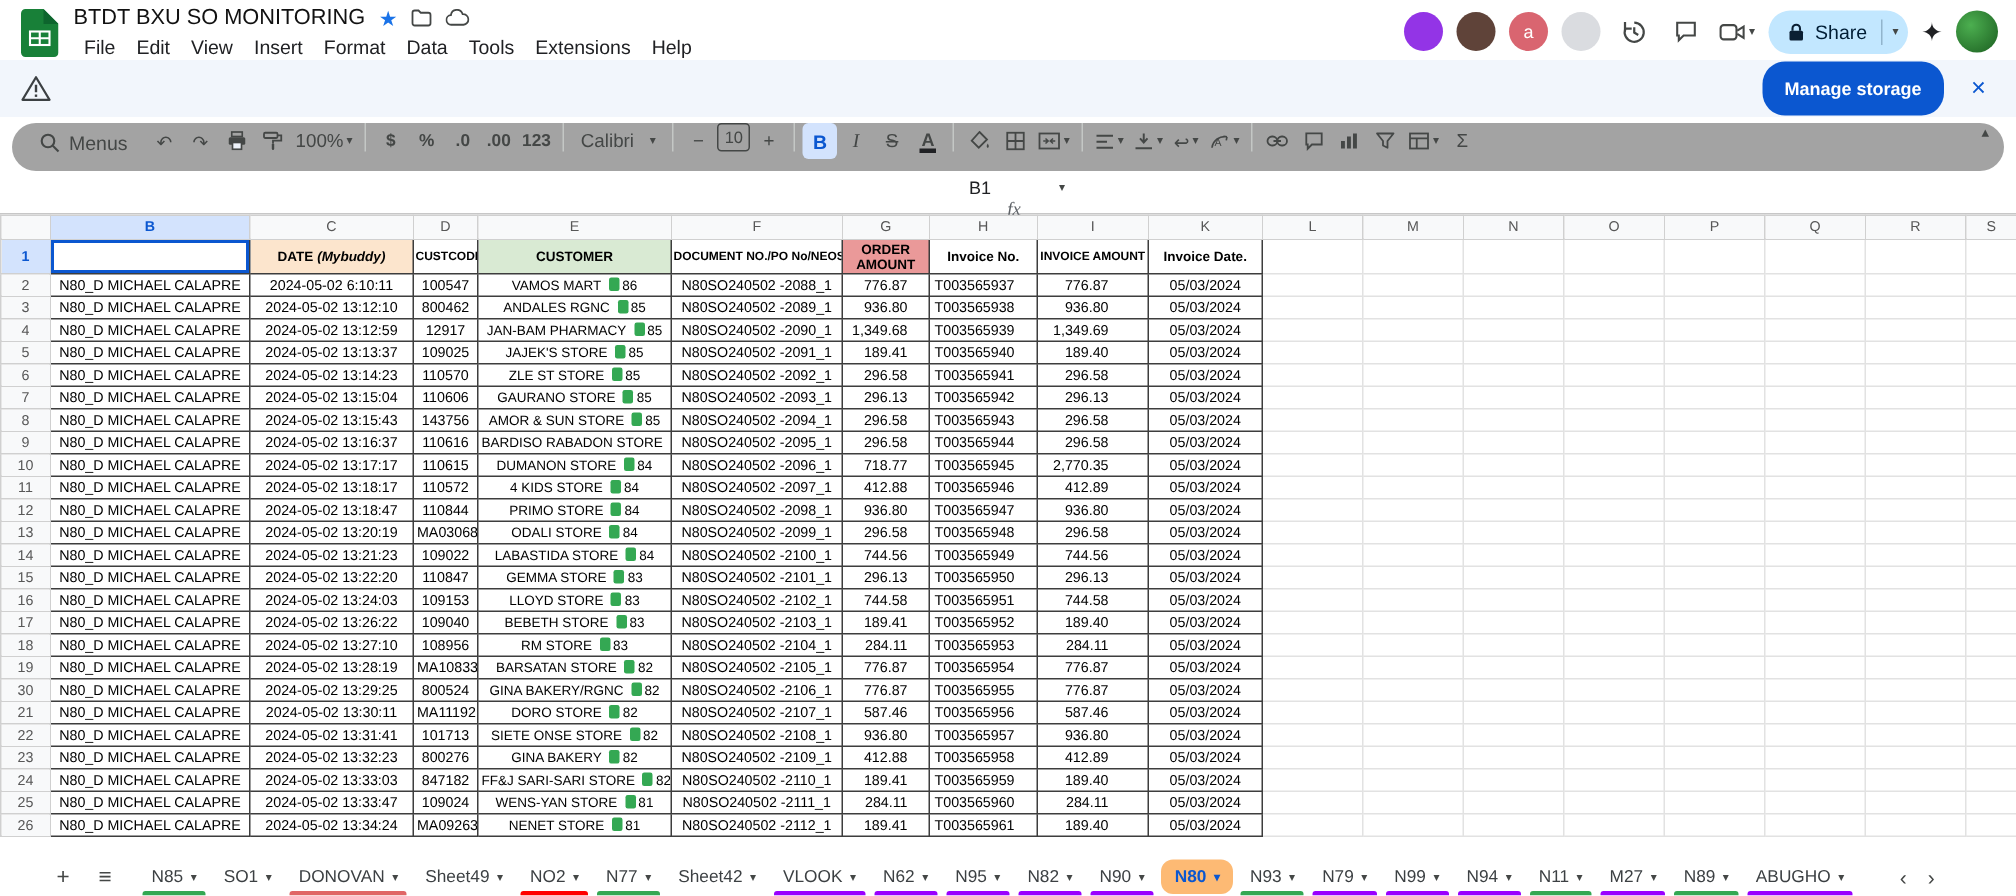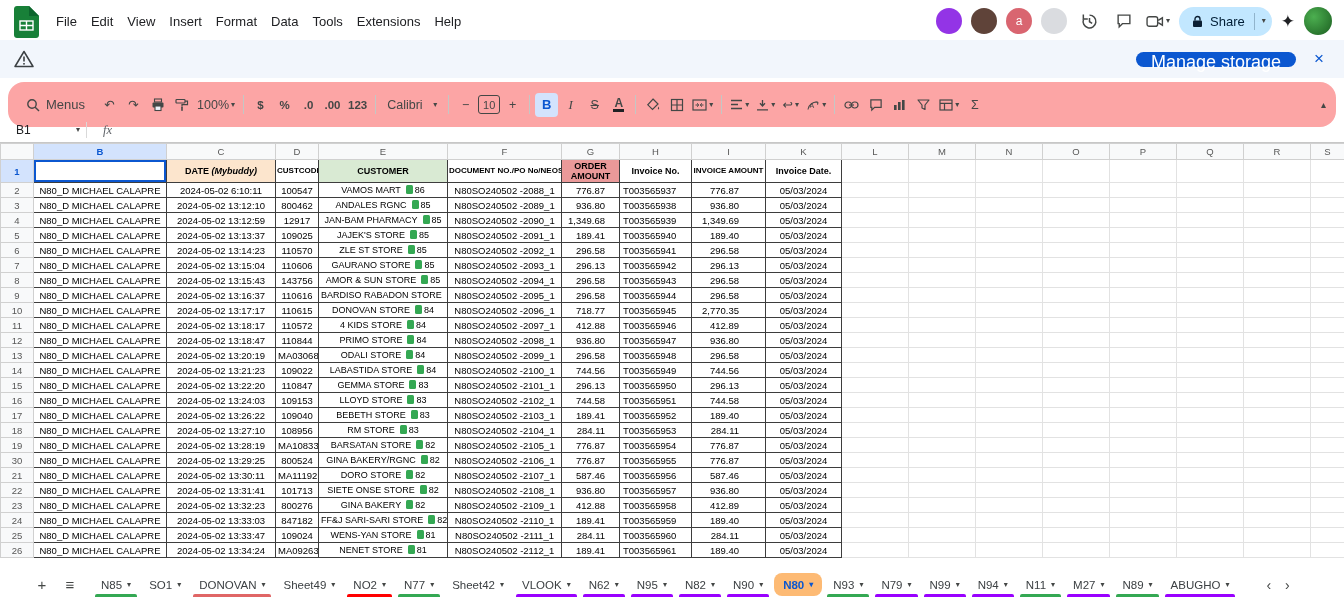--- a/index.html
+++ b/index.html
@@ -29,45 +29,45 @@
     border-radius:15px; padding:0 6px 0 13px; gap:7px; color:#001d35; font-size:13px; font-weight:500; }
   .share-sep { width:1px; height:17px; background:rgba(0,29,53,.25); margin-left:2px; }
   .caret { font-size:8px; color:#444746; line-height:1; }
   .gemini { font-size:17px; color:#202124; }
 
   
   .banner { height:38px; background:#f2f6fc; display:flex; align-items:center; padding:0 14px; gap:12px; }
   .banner-text { font-size:12.5px; color:#1f1f1f; white-space:nowrap; overflow:hidden; }
   .banner-title { font-weight:bold; margin-right:6px; }
   .manage-btn { margin-left:auto; background:#0b57d0; color:#fff; border:none; border-radius:15px;
-    height:15px; padding:0 15px; font-size:18px; font-weight:400; font-family:inherit; flex:none; }
+    height:36px; padding:0 15px; font-size:12px; font-weight:700; font-family:inherit; flex:none; }
   .banner-close { color:#0b57d0; font-size:17px; padding:0 6px; flex:none; }
 
   
   .toolbar-wrap { height:40px; padding:4px 8px; }
-  .toolbar { height:45px; background:#fca5a5; border-radius:16px; display:flex; align-items:center;
+  .toolbar { height:32px; background:#a3a3a3; border-radius:16px; display:flex; align-items:flex-start;
     padding:0 10px; gap:1px; color:#444746; font-size:12.5px; }
   .tb-btn { height:24px; min-width:23px; display:flex; align-items:center; justify-content:center;
     border-radius:4px; padding:0 3px; gap:2px; white-space:nowrap; }
   .tb-btn.active { background:#d3e3fd; color:#0b57d0; }
   .tb-sep { width:1px; height:19px; background:#c4c7c5; margin:0 4px; flex:none; }
   .menus-pill { display:flex; align-items:center; gap:6px; padding:0 12px 0 8px; height:26px;
     border-radius:13px; font-size:13px; color:#444746; }
   .fmt-txt { font-weight:bold; font-size:11.5px; }
   .size-box { width:22px; height:19px; border:1px solid #444746; border-radius:3px; display:flex;
     align-items:center; justify-content:center; font-size:11px; }
   .bold-b { font-weight:bold; font-size:13px; }
   .italic-i { font-style:italic; font-family:"Liberation Serif", serif; font-size:13px; }
   .strike-s { text-decoration:line-through; font-size:12.5px; }
   .color-a { font-weight:bold; font-size:12px; border-bottom:3px solid #202124; line-height:12px; padding:0 1px; }
   .collapse { margin-left:auto; color:#444746; font-size:10px; }
 
   
   .formula-bar { height:25px; display:flex; align-items:center; border-bottom:1px solid #c7c7c7;
-    padding-left:10px; font-size:12px; color:#202124; }
+    padding-left:10px; font-size:12px; color:#202124;flex-direction:column; }
   .name-box { width:74px; display:flex; align-items:center; justify-content:space-between; padding:0 4px 0 6px; }
   .fb-sep { width:1px; height:16px; background:#d9d9d9; margin:0 2px; }
   .fx { font-style:italic; font-family:"Liberation Serif", serif; color:#5f6368; margin:0 16px 0 14px; font-size:12.5px; }
 
   
   .grid { height:423px; overflow:hidden; position:relative; }
   table.sheet { border-collapse:collapse; table-layout:fixed; width:1344px; }
   .ch, .rn, .corner { background:#f8f9fa; border:1px solid #d0d0d0; color:#575757; font-size:9.5px;
     font-weight:400; text-align:center; height:16px; position:relative; }
   .rn { width:33px; height:15px; }
@@ -114,20 +114,34 @@
       <svg width="25" height="32" viewBox="0 0 25 32">
         <path d="M15 0 H3 C1.3 0 0 1.3 0 3 v26 c0 1.7 1.3 3 3 3 h19 c1.7 0 3-1.3 3-3 V10 Z" fill="#188038"></path>
         <path d="M15 0 L25 10 H15 Z" fill="#0d652d"></path>
         <g stroke="#fff" stroke-width="1.4" fill="none">
           <rect x="6" y="15" width="13" height="9"></rect>
           <path d="M6 19.5 H19 M12.5 15 V24"></path>
         </g>
       </svg>
     </div>
     <div class="title-area">
+      <div class="title-row">
+        <span class="doc-title">BTDT BXU SO MONITORING</span>
+        <span class="t-icon star">★</span>
+        <span class="t-icon">
+          <svg width="14" height="12" viewBox="0 0 14 12">
+              <path d="M1 2.5 C1 1.7 1.6 1 2.5 1 H5 l1.5 1.5 H11.5 C12.4 2.5 13 3.1 13 4 v5.5 c0 .8-.6 1.5-1.5 1.5 h-9 C1.6 11 1 10.3 1 9.5 Z" fill="none" stroke="#444746" stroke-width="1.2"></path>
+            </svg>
+        </span>
+        <span class="t-icon">
+          <svg width="16" height="12" viewBox="0 0 16 12">
+              <path d="M4 10.5 a3.2 3.2 0 0 1 -.4-6.4 A4 4 0 0 1 11.4 3.4 A3 3 0 0 1 12 10.5 Z" fill="none" stroke="#444746" stroke-width="1.2"></path>
+            </svg>
+        </span>
+      </div>
       <nav class="menubar" id="menubar">
           <span class="menu-item">File</span>
           <span class="menu-item">Edit</span>
           <span class="menu-item">View</span>
           <span class="menu-item">Insert</span>
           <span class="menu-item">Format</span>
           <span class="menu-item">Data</span>
           <span class="menu-item">Tools</span>
           <span class="menu-item">Extensions</span>
           <span class="menu-item">Help</span>
@@ -544,21 +558,21 @@
             <td class="ec"></td>
             <td class="ec"></td>
             <td class="ec"></td>
             <td class="ec"></td>
           </tr>
           <tr>
             <td class="rn">10</td>
             <td class="dc">N80_D MICHAEL CALAPRE</td>
             <td class="dc">2024-05-02 13:17:17</td>
             <td class="dc">110615</td>
-            <td class="dc c-cust"><span>DONOVAN STORE</span><span class="batt"></span><span>84</span></td>
+            <td class="dc c-cust"><span>DUMANON STORE</span><span class="batt"></span><span>84</span></td>
             <td class="dc">N80SO240502 -2096_1</td>
             <td class="dc c-order">718.77</td>
             <td class="dc c-invno">T003565945</td>
             <td class="dc c-invamt">2,770.35</td>
             <td class="dc">05/03/2024</td>
             <td class="ec"></td>
             <td class="ec"></td>
             <td class="ec"></td>
             <td class="ec"></td>
             <td class="ec"></td>

